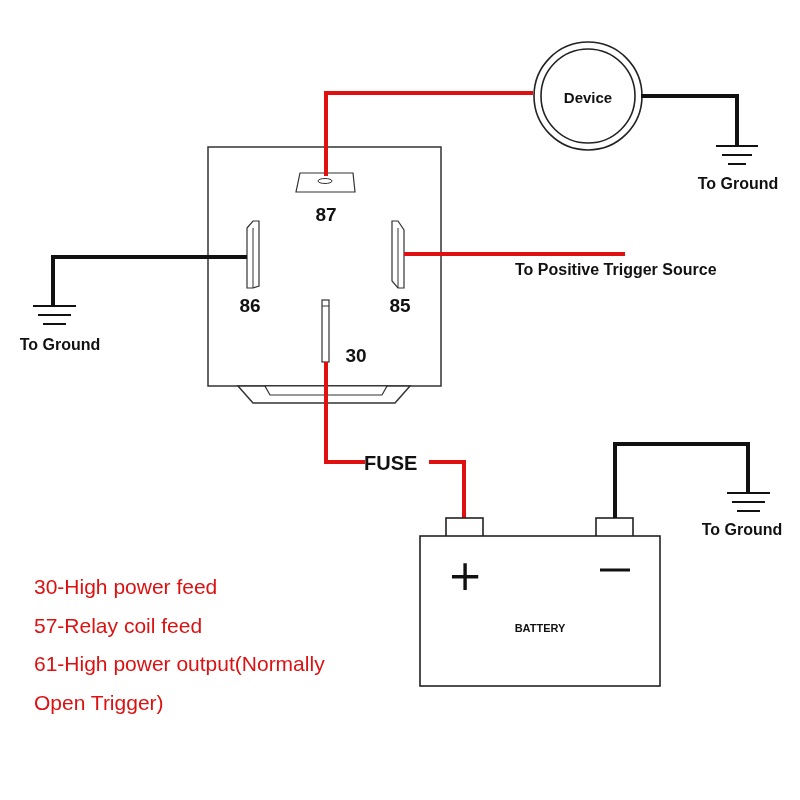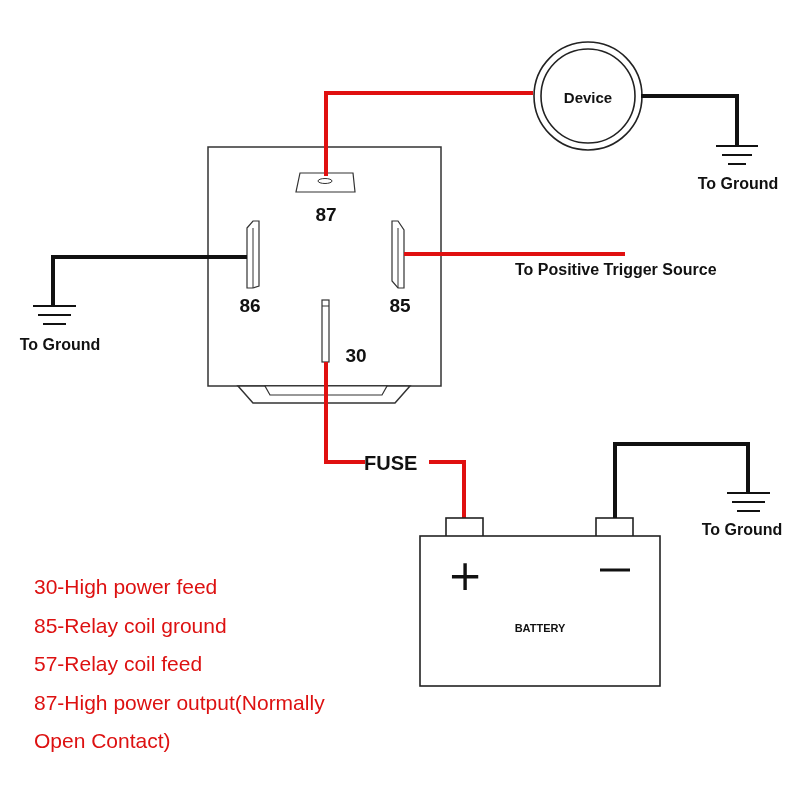--- a/index.html
+++ b/index.html
@@ -85,17 +85,16 @@
   <g>
     <line x1="727" y1="493" x2="770" y2="493" stroke="#111" stroke-width="2"></line>
     <line x1="732" y1="502" x2="765" y2="502" stroke="#111" stroke-width="2"></line>
     <line x1="737" y1="511" x2="760" y2="511" stroke="#111" stroke-width="2"></line>
   </g>
   <text class="lbl" x="742" y="535" font-size="16" text-anchor="middle">To Ground</text>
 </svg>
 
 <div class="legend">
   <div>30-High power feed</div>
-  <div>85-Relay coil ground</div>
   <div>57-Relay coil feed</div>
-  <div>87-High power output(Normally</div>
-  <div>Open Contact)</div>
+  <div>61-High power output(Normally</div>
+  <div>Open Trigger)</div>
 </div>
 
 </body></html>

